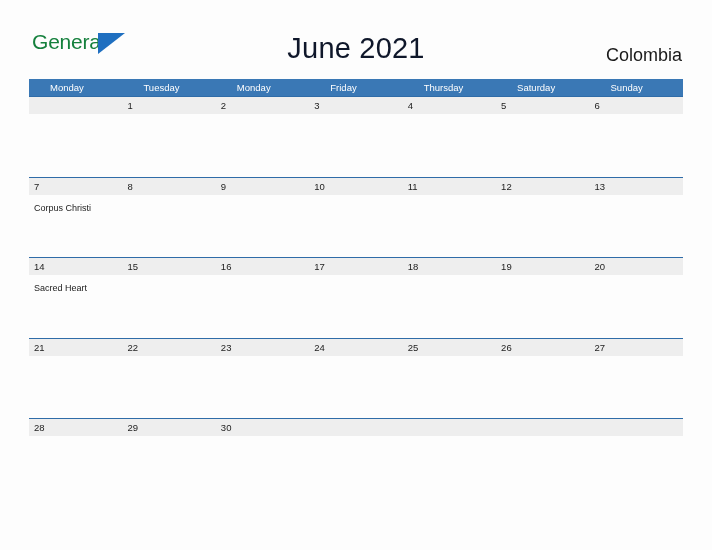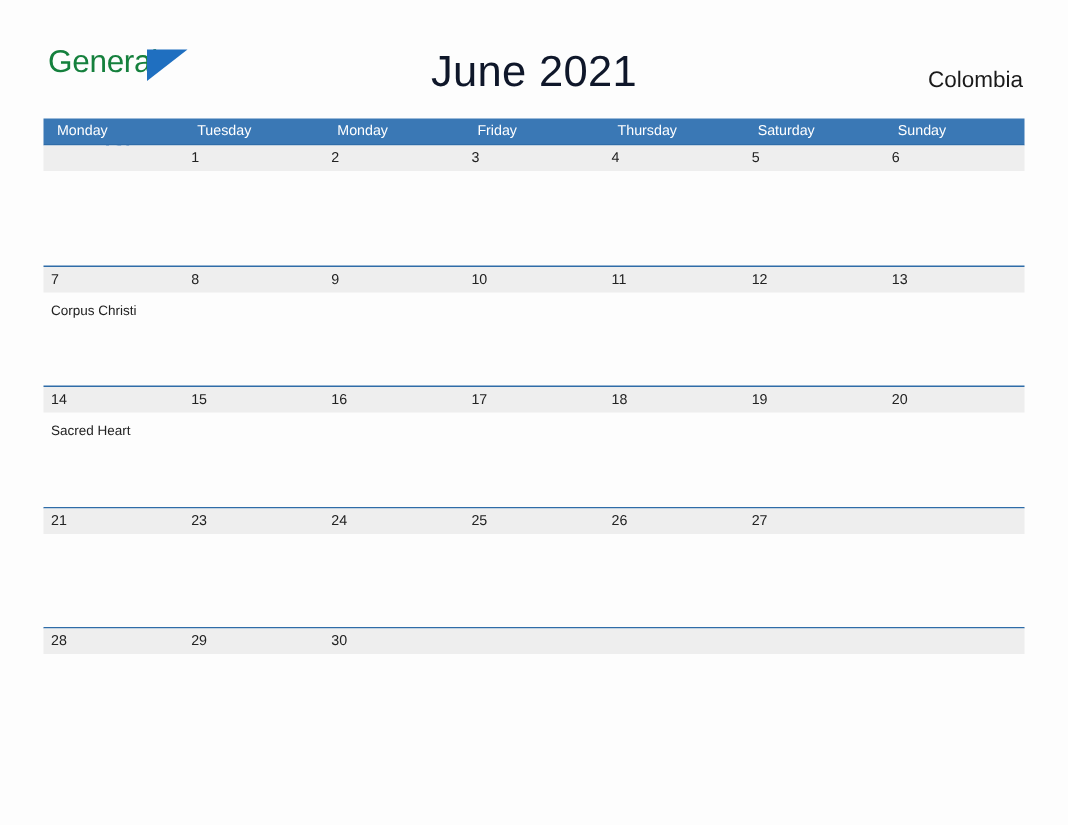--- a/index.html
+++ b/index.html
@@ -69,21 +69,21 @@
     font-size: 29px;
     color: #0f172a;
     font-family: "Liberation Sans", sans-serif;
     font-weight: normal;
     letter-spacing: 0.2px;
   }
   .country {
     position: absolute;
     right: 30px;
     top: 45px;
-    font-size: 15px;
+    font-size: 18px;
     color: #1a1a1a;
     font-family: "Liberation Sans", sans-serif;
   }
 
   
   .calendar {
     position: absolute;
     left: 29px;
     top: 79px;
     width: 654px;
@@ -93,21 +93,21 @@
     width: 654px;
     height: 17px;
     background: #3a78b5;
   }
   .dow-cell {
     width: 93.43px;
     height: 17px;
     line-height: 17px;
     color: #ffffff;
     font-size: 9.5px;
-    padding-left: 9px;
+    padding-left: 21px;
     box-sizing: border-box;
     font-family: "Liberation Sans", sans-serif;
   }
   .week {
     width: 654px;
     height: 80.6px;
     position: relative;
     border-top: 1.3px solid #2f6ca8;
     box-sizing: border-box;
   }
@@ -243,20 +243,21 @@
       <div class="event-cell"><span class="event-text"></span></div>
       <div class="event-cell"><span class="event-text"></span></div>
       <div class="event-cell"><span class="event-text"></span></div>
       <div class="event-cell"><span class="event-text"></span></div>
     </div>
   </div>
 
   <div class="week">
     <div class="week-band">
       <div class="day-num">21</div>
+      <div class="day-num">22</div>
       <div class="day-num">23</div>
       <div class="day-num">24</div>
       <div class="day-num">25</div>
       <div class="day-num">26</div>
       <div class="day-num">27</div>
     </div>
     <div class="event-row">
       <div class="event-cell"><span class="event-text"></span></div>
       <div class="event-cell"><span class="event-text"></span></div>
       <div class="event-cell"><span class="event-text"></span></div>

